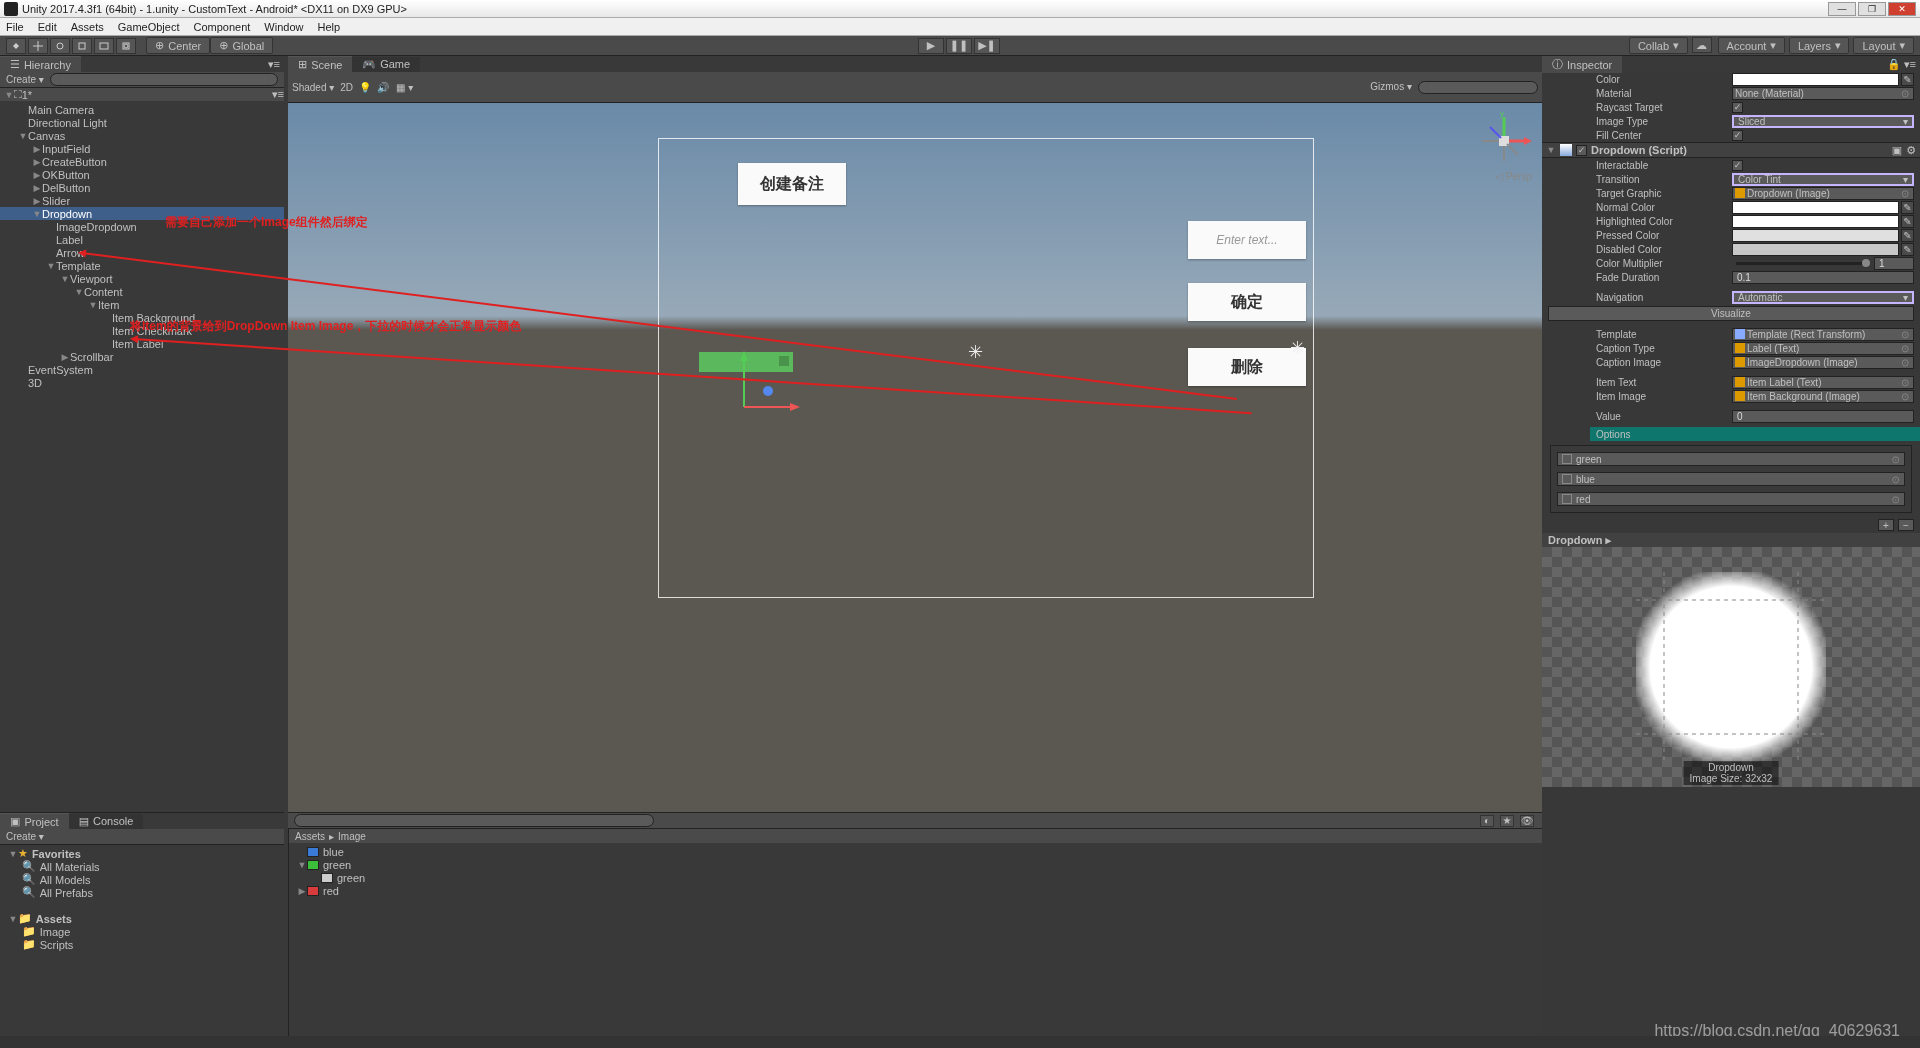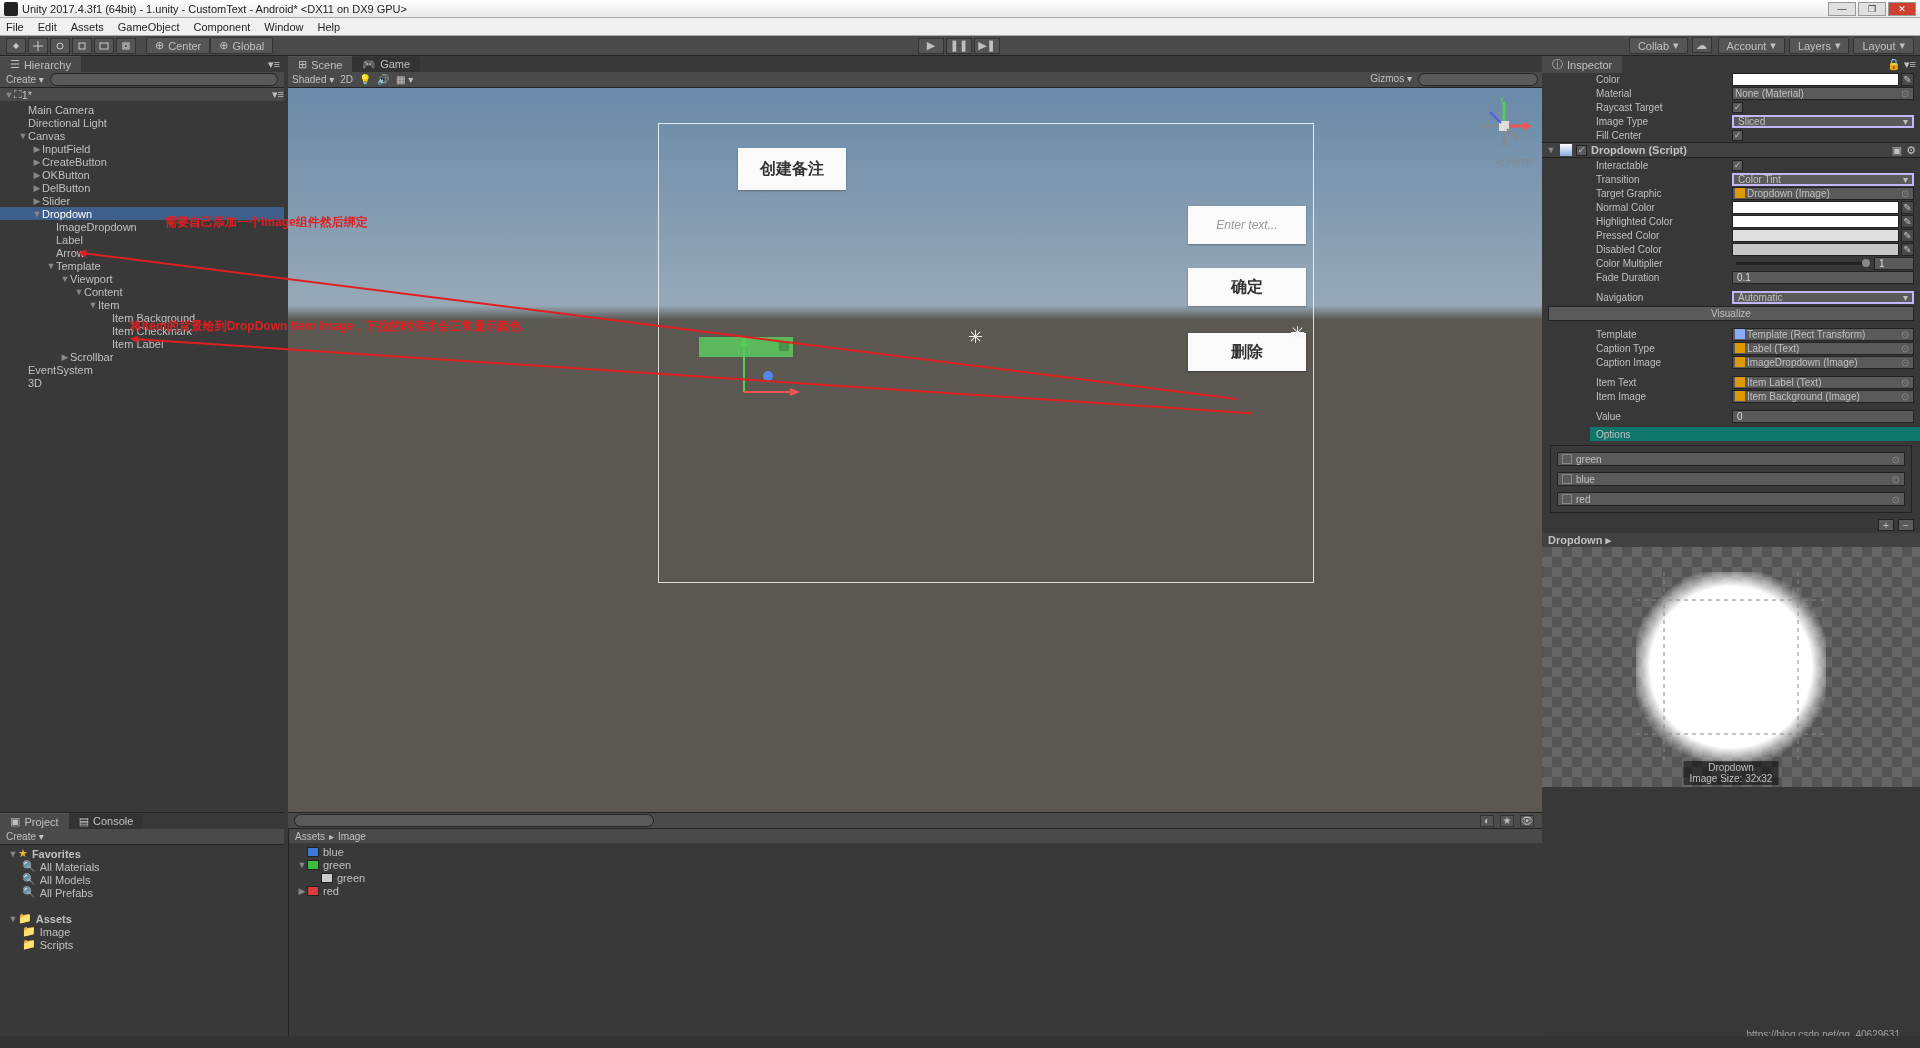--- a/index.html
+++ b/index.html
@@ -25,21 +25,21 @@
 .tab-active { background:#4a4a4a; padding:1px 10px; display:flex; align-items:center; gap:4px; border-top:1px solid #555; }
 .tab-inactive { background:#333; padding:1px 10px; display:flex; align-items:center; gap:4px; }
 .panel-head { background:#4a4a4a; height:16px; display:flex; align-items:center; padding:0 6px; gap:6px; font-size:10px; border-bottom:1px solid #222; }
 .panel-head .r { margin-left:auto; display:flex; gap:4px; }
 .hierarchy { flex:1; background:#393939; overflow:auto; padding:2px 0; }
 .hrow { height:13px; display:flex; align-items:center; padding-left:4px; color:#c0c0c0; }
 .hrow.sel { background:#3e5f8a; color:#fff; }
 .fold { width:10px; text-align:center; color:#888; font-size:9px; }
 .hrow span.lbl { white-space:nowrap; }
 .center-col { flex:1; display:flex; flex-direction:column; position:relative; }
-.scene-head { background:#4a4a4a; height:16px; display:flex; align-items:center; padding:0 4px; gap:6px; font-size:10px; border-bottom:1px solid #222; }
+.scene-head { background:#4a4a4a; height:31px; display:flex; align-items:center; padding:0 4px; gap:6px; font-size:10px; border-bottom:1px solid #222; }
 .scene-head .r { margin-left:auto; display:flex; gap:6px; }
 .scene-view { flex:1; position:relative; background:linear-gradient(#6a8aa8 0%,#97a9b8 30%,#5b5852 32%,#5b5852 100%); overflow:hidden; }
 .floor { position:absolute; left:0; right:0; top:32%; bottom:0; background:#5b5852; }
 .canvas-rect { position:absolute; left:370px; top:35px; width:656px; height:460px; border:1px solid rgba(255,255,255,0.8); }
 .ui-btn { position:absolute; background:#fafafa; color:#333; display:flex; align-items:center; justify-content:center; font-weight:bold; box-shadow:0 1px 2px rgba(0,0,0,0.3); }
 .dropdown-scene { position:absolute; left:411px; top:249px; width:94px; height:20px; background:#5cb85c; display:flex; align-items:center; }
 .dropdown-scene .dd-arrow { position:absolute; right:4px; top:4px; width:10px; height:10px; background:#4a934a; }
 .axis { position:absolute; left:446px; top:244px; }
 .gizmo { position:absolute; right:8px; top:8px; width:60px; height:60px; }
 .persp-lbl { position:absolute; right:10px; top:68px; color:#888; font-size:10px; }
@@ -75,21 +75,21 @@
 .proj-body { flex:1; display:flex; }
 .proj-tree { width:448px; background:#393939; padding:2px 0; }
 .proj-tree .hrow { padding-left:8px; }
 .fav-star { color:#e8b030; margin-right:4px; }
 .fold-icon { color:#c0a040; margin-right:4px; }
 .proj-content { flex:1; background:#393939; border-left:1px solid #222; }
 .proj-path { background:#4a4a4a; height:14px; padding:0 6px; display:flex; align-items:center; gap:4px; font-size:10px; }
 .proj-items { padding:2px 0; }
 .color-chip { width:12px; height:10px; display:inline-block; margin-right:4px; border:1px solid #222; }
 .search-field { background:#5a5a5a; border:1px solid #222; border-radius:8px; height:13px; width:180px; }
-.watermark { position:absolute; right:20px; bottom:8px; color:rgba(255,255,255,0.5); font-size:10px; }
+.watermark { position:absolute; right:20px; bottom:8px; color:rgba(255,255,255,0.5); font-size:16px; }
 .scrollbar-h { position:absolute; bottom:0; left:0; right:0; height:12px; background:#333; }
 .slider-track { flex:1; height:3px; background:#222; position:relative; margin:0 4px; }
 .slider-thumb { position:absolute; width:8px; height:8px; background:#888; border-radius:50%; top:-3px; }
 .divider-col { width:4px; background:#393939; cursor:col-resize; }
 </style>
 </head>
 <body>
 
 <div class="titlebar">
   <div class="titlebar-icon"></div>

